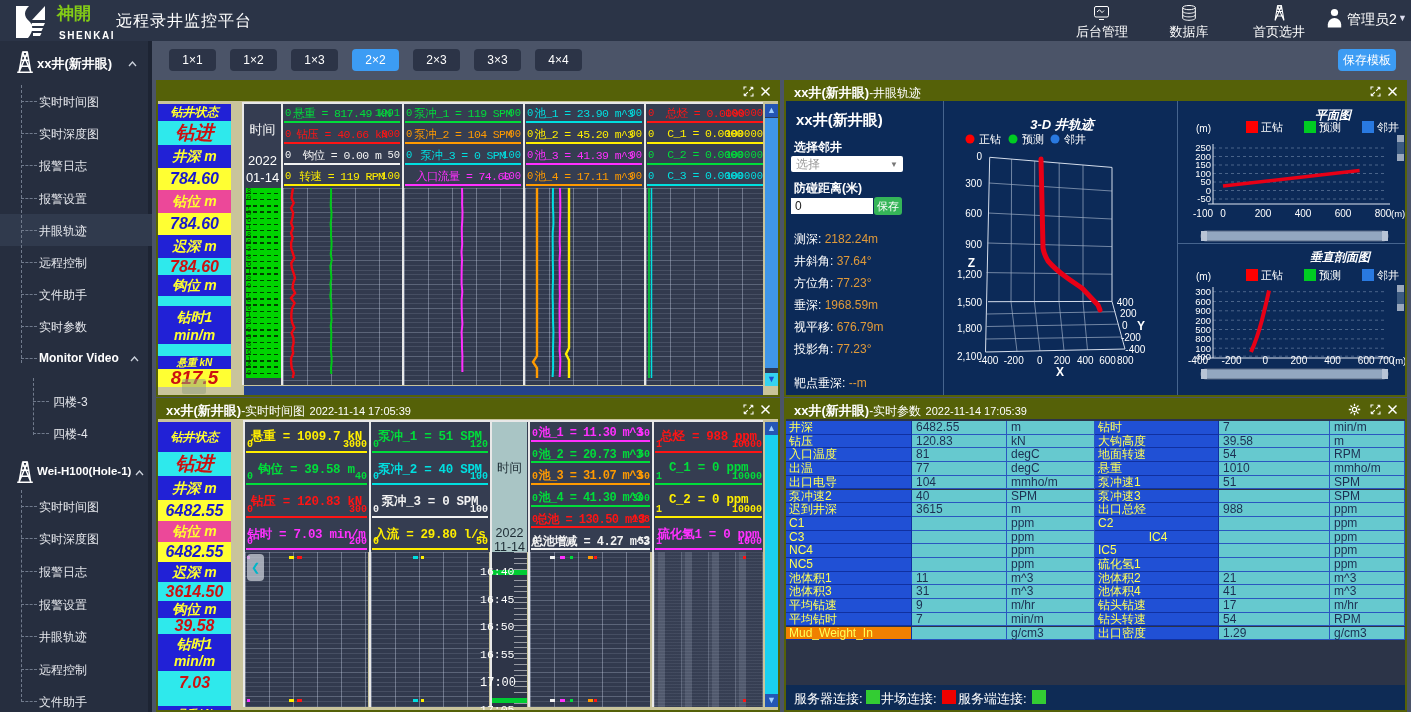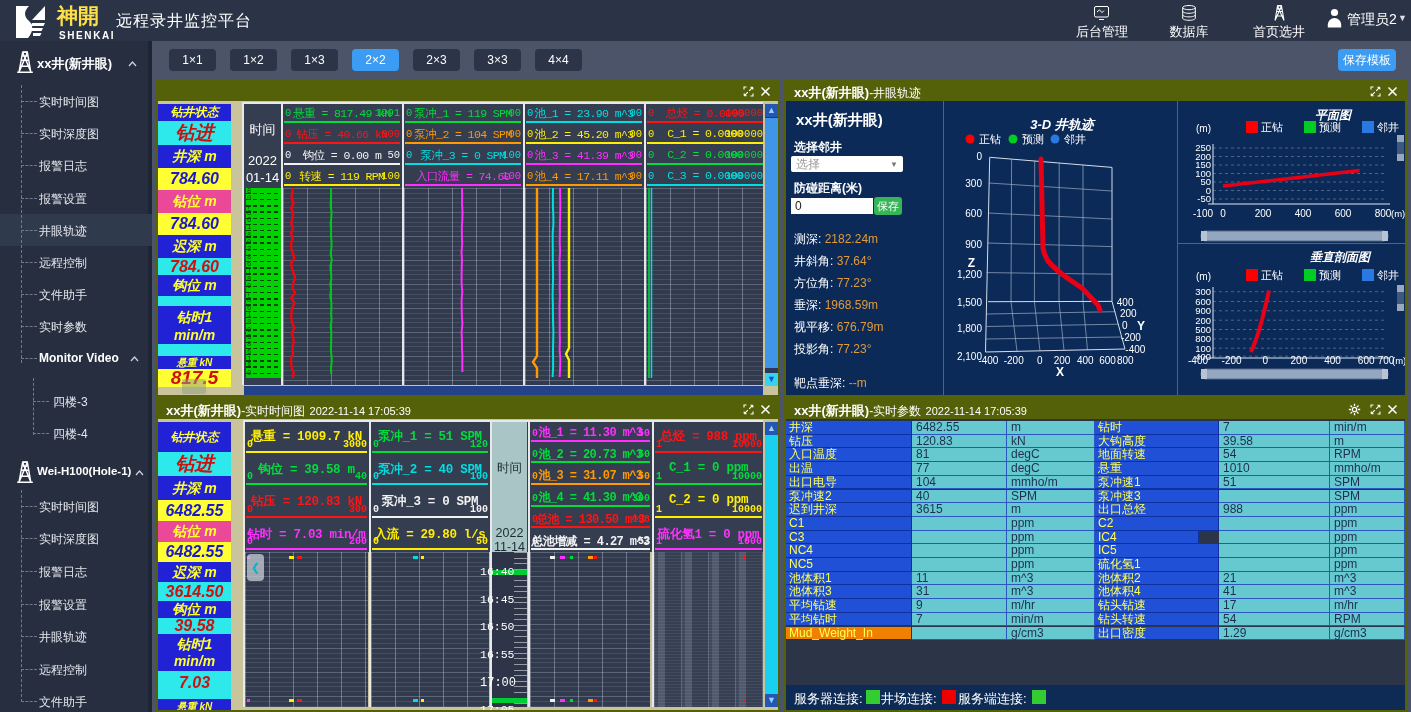--- a/index.html
+++ b/index.html
@@ -56,21 +56,21 @@
 .tval{background:#66c9cf;color:#1c2f52;padding-left:4px;border-bottom:1px solid #2a57c0;border-right:1px solid #2a57c0}
 </style></head>
 <body>
 
 <div class="p nav"></div>
 <svg class="p" style="left:15px;top:6px" width="32" height="32" viewBox="0 0 32 32">
  <path d="M1,0 h13 q-8,8 0,15 q7,7 -1,17 h-12 z" fill="#fff"></path>
  <path d="M30,0 v14 h-13 z" fill="#fff"></path>
  <path d="M17,17 h13 l-1.5,3 h-13 z M17,22 h11 l-1.5,3 h-10.5 z M18,27 h8.5 l-1.5,3 h-7 z" fill="#fff"></path>
 </svg>
-<div class="p" style="left:57px;top:2px;color:#fde047;font-size:21px;font-weight:bold;font-family:Liberation Mono, monospace">神開</div>
+<div class="p" style="left:57px;top:2px;color:#84cc16;font-size:17px;font-weight:bold;font-family:Liberation Mono, monospace">神開</div>
 <div class="p" style="left:59px;top:30px;color:#fff;font-size:10px;font-weight:bold;letter-spacing:1.6px">SHENKAI</div>
 <div class="p" style="left:116px;top:11px;color:#fff;font-size:16px;letter-spacing:1px">远程录井监控平台</div>
 <svg class="p" style="left:1094px;top:6px" width="15" height="14" viewBox="0 0 15 14">
  <rect x="0.5" y="0.5" width="14" height="10.5" rx="1.5" fill="none" stroke="#fff"></rect>
  <path d="M3,6 l2.5,-2.2 2.5,2.8 2,-2" fill="none" stroke="#fff"></path>
  <path d="M5,13.5 h5" stroke="#fff"></path>
 </svg>
 <div class="p" style="left:1069px;top:23px;color:#fff;font-size:13px;width:66px;text-align:center">后台管理</div>
 <svg class="p" style="left:1182px;top:5px" width="14" height="16" viewBox="0 0 14 16">
  <ellipse cx="7" cy="2.6" rx="6.3" ry="2.1" fill="none" stroke="#fff"></ellipse>
@@ -489,21 +489,21 @@
   <div class="pb pbc" style="height:24px;line-height:24px;font-size:19px">钻进</div>
   <div class="pb pbl" style="height:24px;line-height:24px">井深 m</div>
   <div class="pb pbv" style="height:21px;line-height:21px">6482.55</div>
   <div class="pb pbl pbl2" style="height:21px;line-height:21px">钻位 m</div>
   <div class="pb pbv" style="height:20px;line-height:20px">6482.55</div>
   <div class="pb pbl" style="height:20px;line-height:20px">迟深 m</div>
   <div class="pb pbc" style="height:19px;line-height:19px">3614.50</div>
   <div class="pb pbl" style="height:17px;line-height:17px">钩位 m</div>
   <div class="pb pbc" style="height:16px;line-height:16px">39.58</div>
   <div class="pb pbl" style="height:37px;line-height:17px;padding-top:2px">钻时1<br>min/m</div>
-  <div class="pb pbc" style="height:28px;line-height:24px">7.03</div>
+  <div class="pb pbc" style="height:35px;line-height:24px">7.03</div>
   <div class="pb pbl" style="height:15px;line-height:15px;font-size:10px">悬重 kN</div>
  </div>
 
  <div class="p" style="left:87px;top:22px;width:518px;height:130px;background:#353d51"></div>
 
  <div class="p" style="left:334px;top:22px;width:35px;height:130px;background:#a9c5c5"></div>
  <div class="p" style="left:334px;top:60px;width:35px;color:#1c2b33;font-size:12.5px;text-align:center">时间</div>
  <div class="p" style="left:334px;top:126px;width:35px;color:#1c2b33;font-size:12.5px;text-align:center">2022</div>
  <div class="p" style="left:334px;top:140px;width:35px;color:#1c2b33;font-size:12.5px;text-align:center">11-14</div>
  <div class="p" style="left:334px;top:152px;width:35px;height:155px;background:#2e3548;background-image:repeating-linear-gradient(to bottom,rgba(255,255,255,.5) 0 1px,rgba(0,0,0,0) 1px 5.6px)"></div>
@@ -712,21 +712,21 @@
       <div class="p tRow tval" style="left:544px;top:82.2px;width:75px;">ppm</div>
 <div class="p tRow tlab" style="left:0px;top:95.9px;width:126px;">C1</div>
       <div class="p tRow tval" style="left:126px;top:95.9px;width:95px;"></div>
       <div class="p tRow tval" style="left:221px;top:95.9px;width:88px;">ppm</div>
       <div class="p tRow tlab" style="left:309px;top:95.9px;width:124px;">C2</div>
       <div class="p tRow tval" style="left:433px;top:95.9px;width:111px;"></div>
       <div class="p tRow tval" style="left:544px;top:95.9px;width:75px;">ppm</div>
 <div class="p tRow tlab" style="left:0px;top:109.6px;width:126px;">C3</div>
       <div class="p tRow tval" style="left:126px;top:109.6px;width:95px;"></div>
       <div class="p tRow tval" style="left:221px;top:109.6px;width:88px;">ppm</div>
-      <div class="p tRow tlab" style="left:309px;top:109.6px;width:104px;">IC4</div>
+      <div class="p tRow tlab" style="left:309px;top:109.6px;width:124px;text-align:center;">IC4</div>
       <div class="p tRow tval" style="left:433px;top:109.6px;width:111px;"></div>
       <div class="p tRow tval" style="left:544px;top:109.6px;width:75px;">ppm</div>
 <div class="p tRow tlab" style="left:0px;top:123.3px;width:126px;">NC4</div>
       <div class="p tRow tval" style="left:126px;top:123.3px;width:95px;"></div>
       <div class="p tRow tval" style="left:221px;top:123.3px;width:88px;">ppm</div>
       <div class="p tRow tlab" style="left:309px;top:123.3px;width:124px;">IC5</div>
       <div class="p tRow tval" style="left:433px;top:123.3px;width:111px;"></div>
       <div class="p tRow tval" style="left:544px;top:123.3px;width:75px;">ppm</div>
 <div class="p tRow tlab" style="left:0px;top:137.0px;width:126px;">NC5</div>
       <div class="p tRow tval" style="left:126px;top:137.0px;width:95px;"></div>

